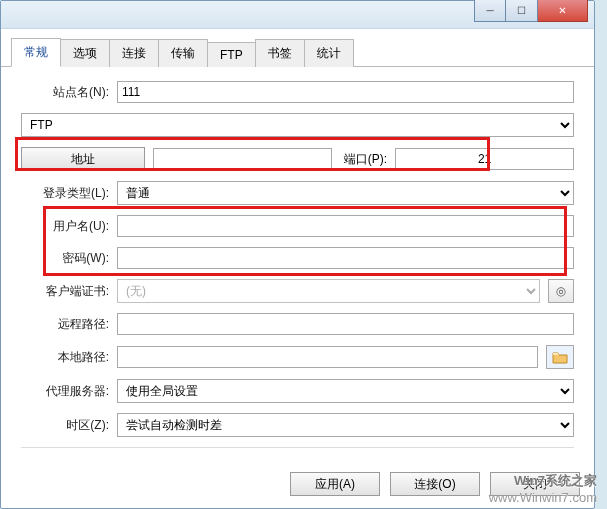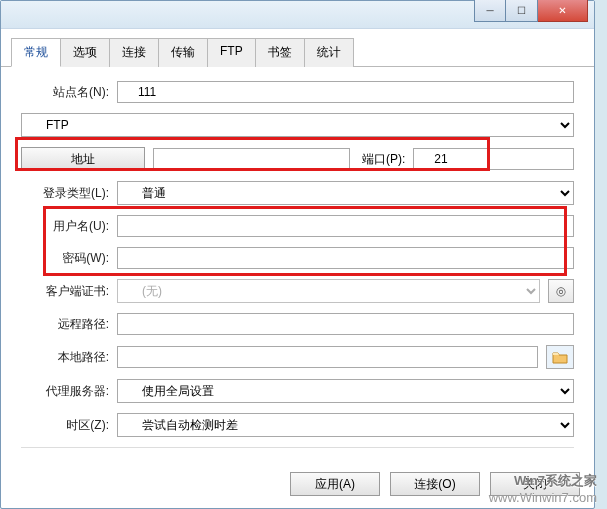--- a/index.html
+++ b/index.html
@@ -48,20 +48,21 @@
     background: linear-gradient(#e58a8a, #d44a3a);
     color: #fff;
     border-color: #a63a2e;
   }
   .win-btn + .win-btn { border-left: none; }
   .tabbar {
     display: flex;
     padding: 8px 10px 0 10px;
     border-bottom: 1px solid #b9b9b9;
     gap: 0;
+    align-items: flex-end;
   }
   .tab {
     padding: 5px 12px 5px 12px;
     border: 1px solid #b9b9b9;
     border-bottom: none;
     background: #efefef;
     position: relative;
     top: 1px;
     margin-right: -1px;
     cursor: default;
@@ -84,37 +85,37 @@
   }
   .lbl {
     width: 88px;
     text-align: right;
     color: #222;
   }
   input.txt, select.sel {
     flex: 1;
     height: 22px;
     border: 1px solid #a9a9a9;
-    padding: 2px 20px;
+    padding: 2px 4px;
     font: inherit;
     background: #fff;
   }
   select.sel {
     height: 24px;
   }
   .btn {
     height: 24px;
     min-width: 90px;
     border: 1px solid #9a9a9a;
     background: linear-gradient(#fafafa, #e2e2e2);
     cursor: default;
     font: inherit;
   }
   .addr-row .btn { width: 124px; }
-  .addr-row .txt { flex: 1; }
+  .addr-row .txt { flex: 1; text-align: center; }
   .port-lbl { width: auto; margin-left: 4px; }
   .port-txt { width: 50px; flex: none; }
   .redbox {
     position: absolute;
     border: 3px solid #e11b1b;
     pointer-events: none;
     z-index: 10;
   }
   .redbox.r1 { left: 14px; top: 136px; width: 475px; height: 34px; }
   .redbox.r2 { left: 42px; top: 205px; width: 524px; height: 70px; }

